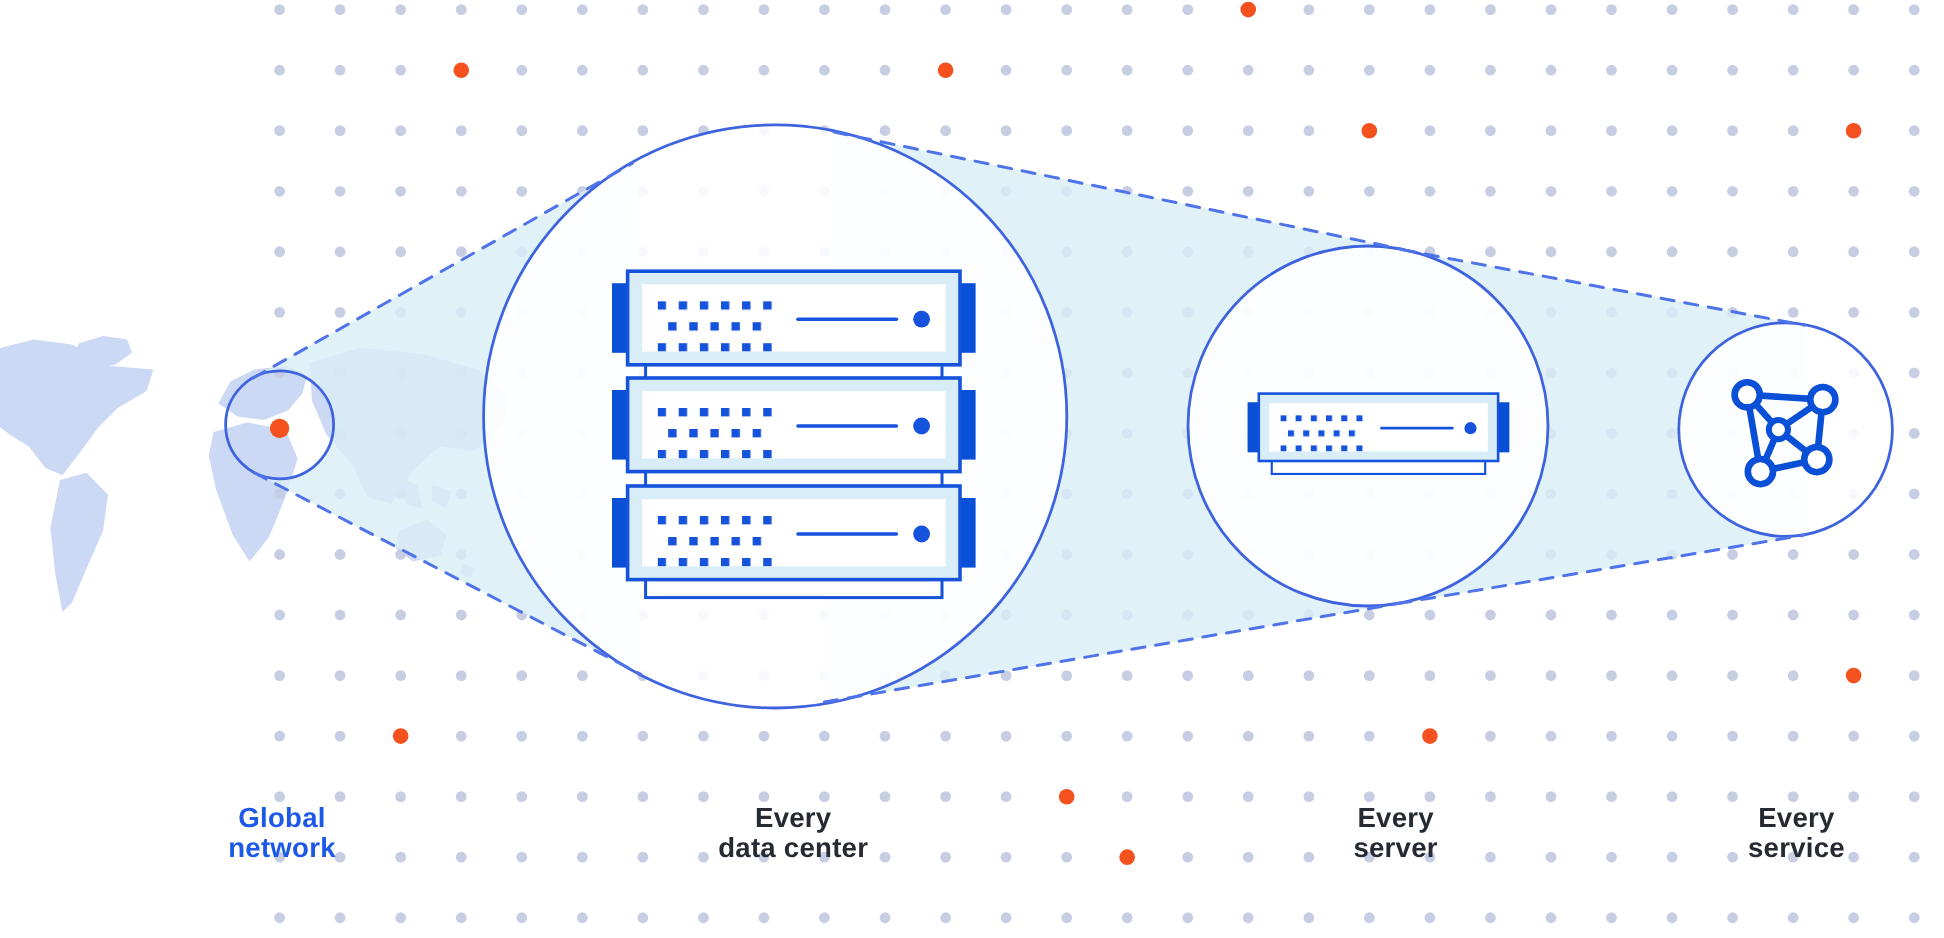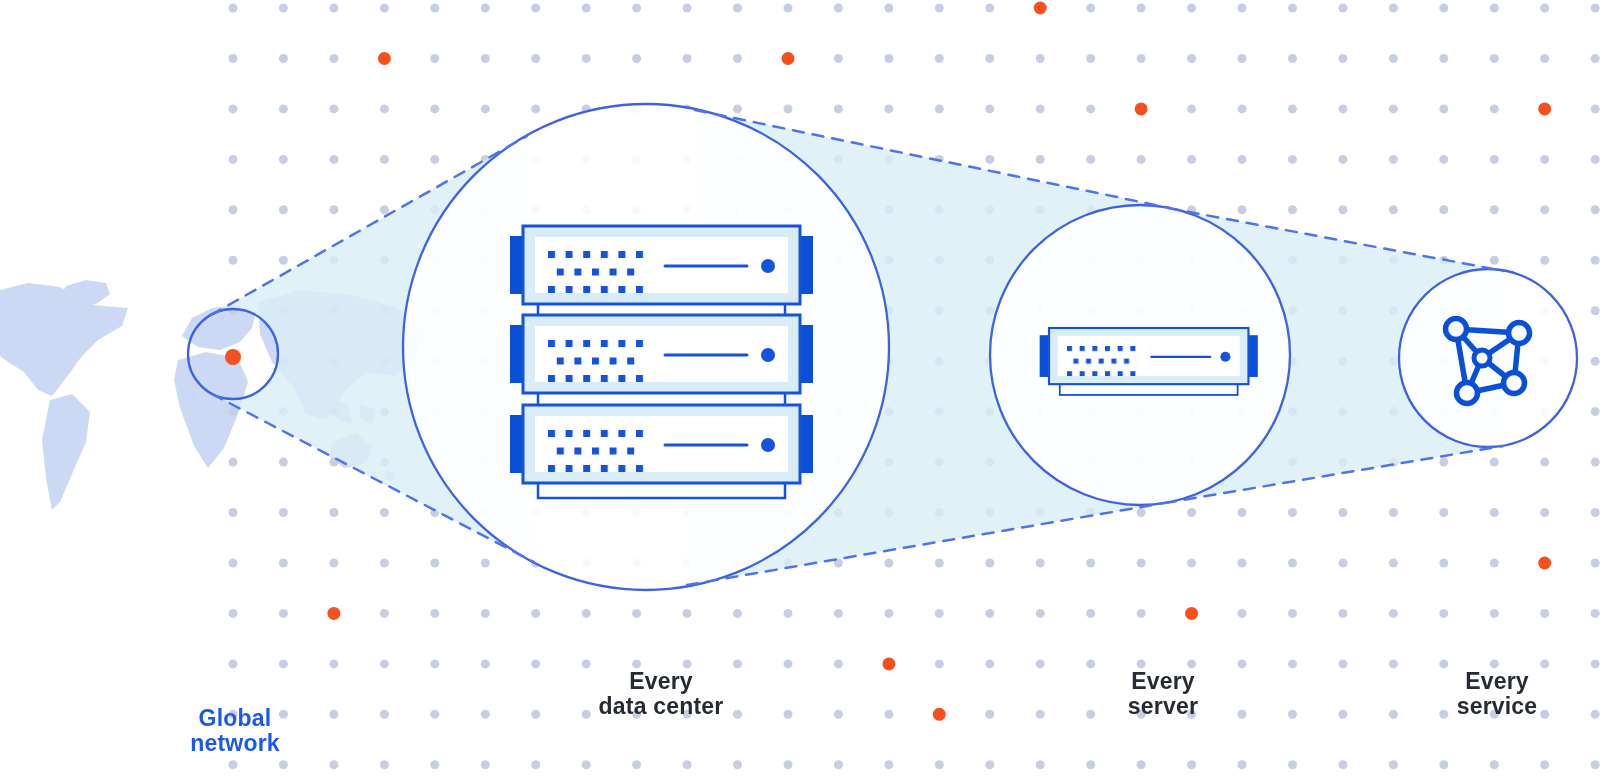--- a/index.html
+++ b/index.html
@@ -38,21 +38,21 @@
     transform:translateX(-50%);
     text-align:center;
     white-space:pre-line;
     font-size:23px;
     line-height:25px;
     font-weight:700;
     color:var(--text-dark);
     letter-spacing:.2px;
   }
   .label--blue{color:var(--text-blue);}
-  .label--global{left:235px;margin-top:37px;}
+  .label--global{left:235px;}
   .label--datacenter{left:661px;}
   .label--server{left:1163px;}
   .label--service{left:1497px;}
 </style>
 </head>
 <body>
 
 <div class="stage">
 
   <svg width="1620" height="782" viewBox="0 0 1620 782" xmlns="http://www.w3.org/2000/svg" xmlns:xlink="http://www.w3.org/1999/xlink">

